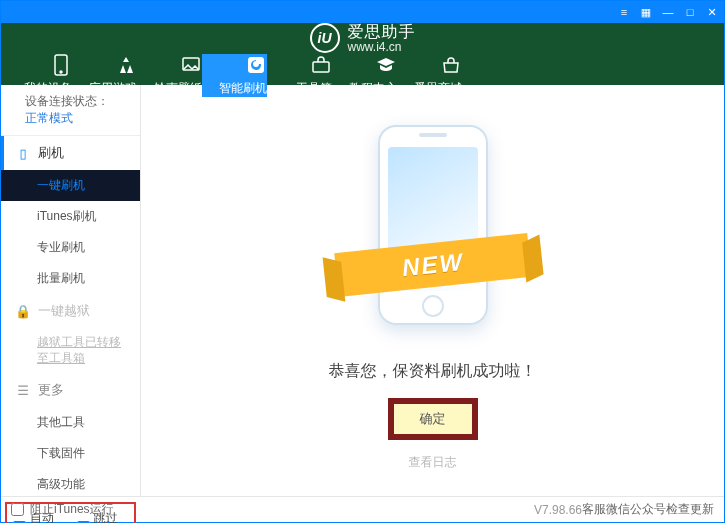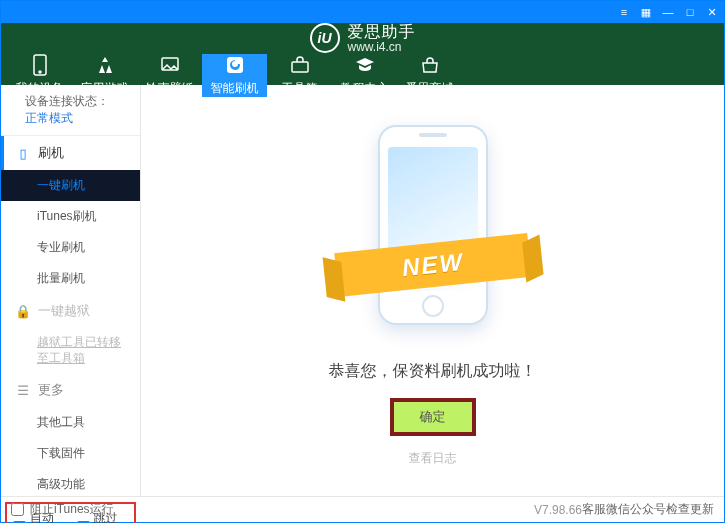--- a/index.html
+++ b/index.html
@@ -11,21 +11,21 @@
   .titlebar .ticon { width: 12px; height: 12px; display: inline-flex; align-items: center; justify-content: center; font-size: 11px; cursor: default; }
 
   
   .header { background: #14532d; height: 62px; display: flex; align-items: center; color: #fff; flex-direction: column; }
   .logo { display: flex; align-items: center; padding: 0 14px; gap: 8px; }
   .logo-mark { width: 30px; height: 30px; border: 2px solid #fff; border-radius: 50%; display: flex; align-items: center; justify-content: center; font-weight: bold; font-size: 14px; font-style: italic; }
   .logo-text { line-height: 1.1; }
   .logo-title { font-size: 16px; font-weight: 500; letter-spacing: 1px; }
   .logo-sub { font-size: 12px; opacity: .9; }
   .nav { display: flex; align-self: stretch; margin-left: 6px; }
-  .nav-item { width: 65px; display: flex; flex-direction: column; align-items: center; justify-content: center; gap: 4px; cursor: pointer; font-size: 12px; }
+  .nav-item { width: 65px; display: flex; flex-direction: column; align-items: flex-end; justify-content: center; gap: 4px; cursor: pointer; font-size: 12px; }
   .nav-item.active { background: #2196ff; }
   .nav-item .nicon { width: 22px; height: 22px; display: flex; align-items: center; justify-content: center; }
   .header-right { margin-left: auto; display: flex; gap: 14px; padding-right: 16px; }
   .circ-btn { width: 26px; height: 26px; border: 1.5px solid rgba(255,255,255,.9); border-radius: 50%; display: flex; align-items: center; justify-content: center; color: #fff; cursor: pointer; }
 
   
   .body { flex: 1; display: flex; min-height: 0; }
   .sidebar { width: 140px; border-right: 1px solid #e6e6e6; display: flex; flex-direction: column; }
   .status-line { padding: 8px 24px; font-size: 12px; color: #666; border-bottom: 1px solid #eee; }
   .status-line .val { color: #2b7de0; font-weight: 500; }
@@ -55,21 +55,21 @@
   .phone::after { content: ""; position: absolute; left: 50%; bottom: 8px; transform: translateX(-50%); width: 18px; height: 18px; border-radius: 50%; border: 2px solid #d7e3ee; }
   .phone .screen { position: absolute; inset: 22px 10px 34px; border-radius: 4px; background: linear-gradient(150deg,#bfe4ff 0%, #e9f6ff 60%, #ffffff 100%); }
   .halo { position: absolute; inset: -30px; border-radius: 50%; background: radial-gradient(circle at 50% 60%, rgba(120,190,255,.25), rgba(120,190,255,0) 70%); z-index: -1; }
   .ribbon { position: absolute; left: -22px; right: -22px; top: 118px; height: 44px; background: #ffbb2b; transform: rotate(-6deg); display: flex; align-items: center; justify-content: center; }
   .ribbon::before, .ribbon::after { content:""; position:absolute; top: 6px; width: 18px; height: 40px; background:#e6a516; }
   .ribbon::before { left: -12px; transform: skewY(20deg); }
   .ribbon::after { right: -12px; transform: skewY(-20deg); }
   .ribbon-text { color: #fff; font-weight: 800; font-size: 24px; font-style: italic; letter-spacing: 2px; text-shadow: 0 1px 0 #d98f00; }
 
   .success-line { margin-top: 26px; font-size: 16px; color: #444; }
-  .ok-btn { margin-top: 16px; border: 4px solid #7f1d1d; background: #bef264; padding: 6px 26px; font-size: 13px; color: #555; cursor: pointer; }
+  .ok-btn { margin-top: 16px; border: 6px solid #7f1d1d; background: #fef9c3; padding: 6px 26px; font-size: 13px; color: #555; cursor: pointer; }
   .view-log { margin-top: 14px; font-size: 12px; color: #b8b8b8; cursor: pointer; }
 
   
   .footer { height: 26px; border-top: 1px solid #e6e6e6; display: flex; align-items: center; padding: 0 10px; font-size: 12px; color: #666; gap: 18px; }
   .footer .left { display: flex; align-items: center; gap: 6px; }
   .footer .right { margin-left: auto; display: flex; align-items: center; }
   .footer .link { color: #666; cursor: pointer; }
   .footer .ver { color: #999; }
 </style>
 </head>

